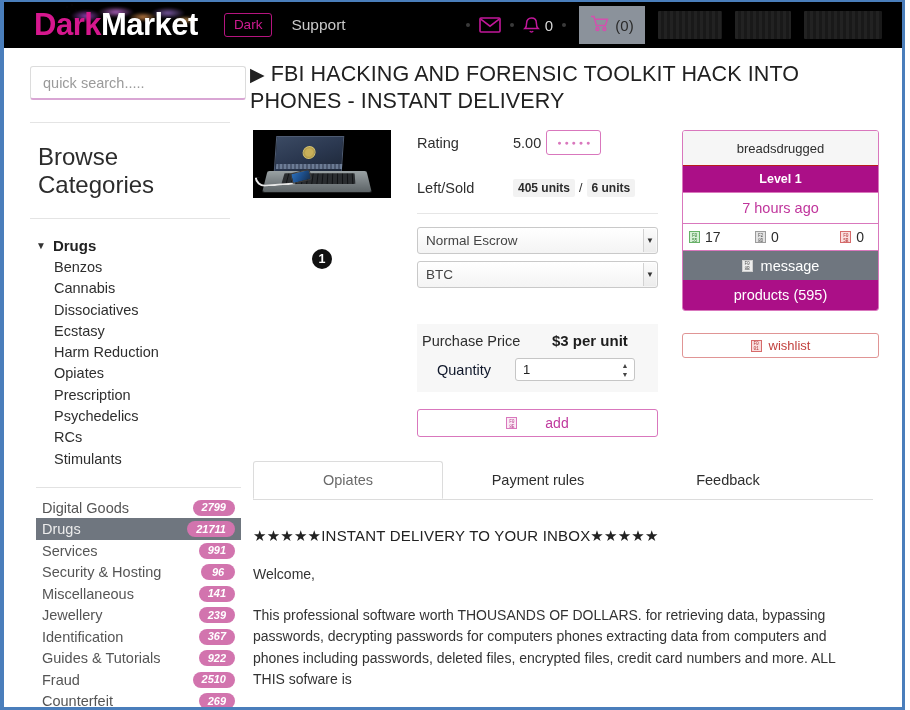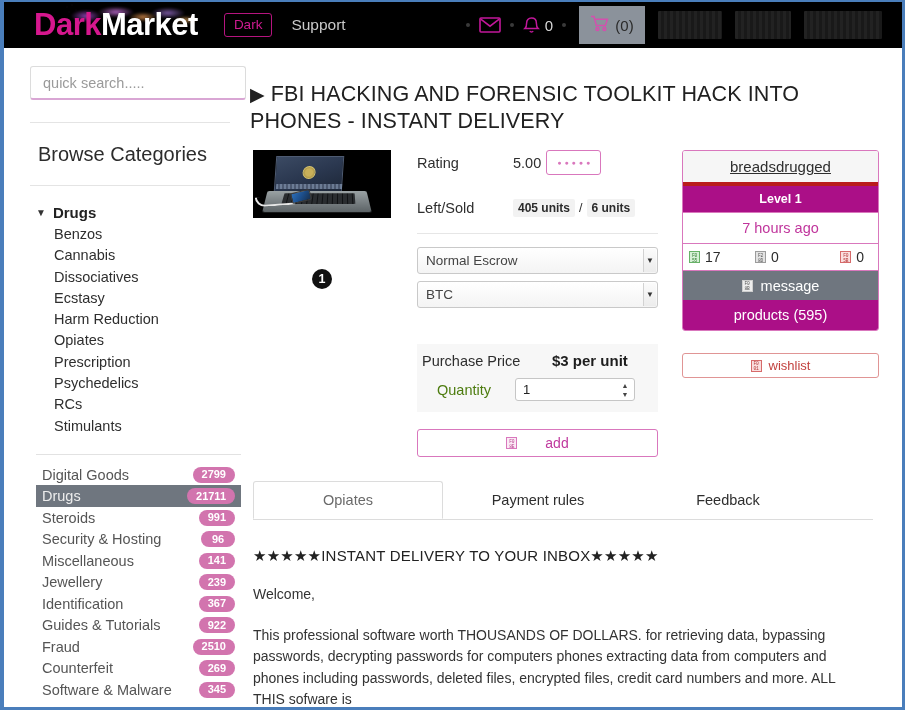--- a/index.html
+++ b/index.html
@@ -132,21 +132,21 @@
     padding: 0 12px;
     font-size: 14.5px;
     color: #333;
     font-family: "Liberation Sans", sans-serif;
     background: #fff;
     outline: none;
   }
   .qsearch::placeholder { color: #9a9a9a; }
   .hr { height: 1px; background: #e4e4e4; width: 200px; margin: 22px 0 0 0; }
   .browse-title {
-    font-size: 20px;
+    font-size: 24px;
     color: #2c2c2c;
     margin: 20px 0 19px 8px;
     font-weight: normal;
   }
   .cat-tree { margin-top: 18px; }
   .cat-parent {
     font-size: 15px;
     font-weight: bold;
     color: #222;
     display: flex;
@@ -172,34 +172,35 @@
     font-size: 14.5px;
     color: #555;
     width: 205px;
   }
   .cat-row.active { background: #6f767f; color: #ececec; }
   .pill {
     background: #d274ae;
     color: #ffffff;
     font-size: 11px;
     font-weight: bold;
+    font-style: italic;
     border-radius: 9px;
     padding: 1.5px 9px 2px 9px;
     min-width: 34px;
     text-align: center;
     line-height: 1.15;
   }
 
   
   .prod-title {
     font-size: 21.5px;
     color: #212121;
     line-height: 26px;
     letter-spacing: .1px;
-    margin: 33px 44px 0 0;
+    margin: 13px 44px 0 0;
     font-weight: normal;
   }
   .tri { font-size: 19px; }
 
   
   .mid { display: flex; margin-top: 16px; }
   .img-col { width: 163px; flex: none; padding-left: 3px; }
   .photo {
     width: 138px; height: 68px;
     background: #000;
@@ -304,21 +305,21 @@
     border-left: 1px solid #d2d2d2;
     display: flex; align-items: center; justify-content: center;
     font-size: 8px; color: #333;
     position: absolute; right: 1px; top: 1px;
   }
   .price-block { background: #f7f7f7; padding: 8px 10px 11px 5px; margin-top: 36px; width: 241px; }
   .price-row { display: flex; align-items: baseline; }
   .price-label { font-size: 14.5px; color: #2e2e2e; width: 130px; }
   .price-val { font-size: 15px; font-weight: bold; color: #1d1d1d; }
   .qty-row { display: flex; align-items: center; margin-top: 9px; padding-left: 15px; }
-  .qty-label { font-size: 14.5px; color: #4d7c0f; width: 78px; }
+  .qty-label { font-size: 14.5px; color: #0f172a; width: 78px; }
   .qty-input-wrap { position: relative; }
   .qty-input {
     width: 120px; height: 23px;
     border: 1px solid #c6c6c6;
     border-radius: 3px;
     font-size: 13px; color: #222;
     padding: 0 22px 0 7px;
     font-family: "Liberation Sans", sans-serif;
     background: #fff;
     outline: none;
@@ -366,23 +367,22 @@
   
   .seller-col { width: 197px; flex: none; margin-left: 16px; }
   .seller-card {
     border: 1px solid #d977bd;
     border-radius: 3px;
     overflow: hidden;
   }
   .s-name {
     height: 35px; background: #f6f6f6;
     display: flex; align-items: center; justify-content: center;
-    font-size: 15px; color: #2e2e2e;
-    border-bottom: 4px solid #b91c1c;
-    text-decoration: underline;
+    font-size: 13px; color: #2e2e2e;
+    border-bottom: 1px solid #b91c1c;
   }
   .s-level {
     height: 26px; background: #ab0f87;
     display: flex; align-items: center; justify-content: center;
     font-size: 12.5px; font-weight: bold; color: #fff;
   }
   .s-time {
     height: 32px; background: #fff;
     display: flex; align-items: center; justify-content: center;
     font-size: 14.5px; color: #c0359c;
@@ -525,21 +525,21 @@
       <div class="cat-list">
         <div class="cat-row">
             <span>Digital Goods</span>
             <span class="pill">2799</span>
           </div>
         <div class="cat-row active">
             <span>Drugs</span>
             <span class="pill">21711</span>
           </div>
         <div class="cat-row">
-            <span>Steroids</span>
+            <span>Services</span>
             <span class="pill">991</span>
           </div>
         <div class="cat-row">
             <span>Security &amp; Hosting</span>
             <span class="pill">96</span>
           </div>
         <div class="cat-row">
             <span>Miscellaneous</span>
             <span class="pill">141</span>
           </div>

